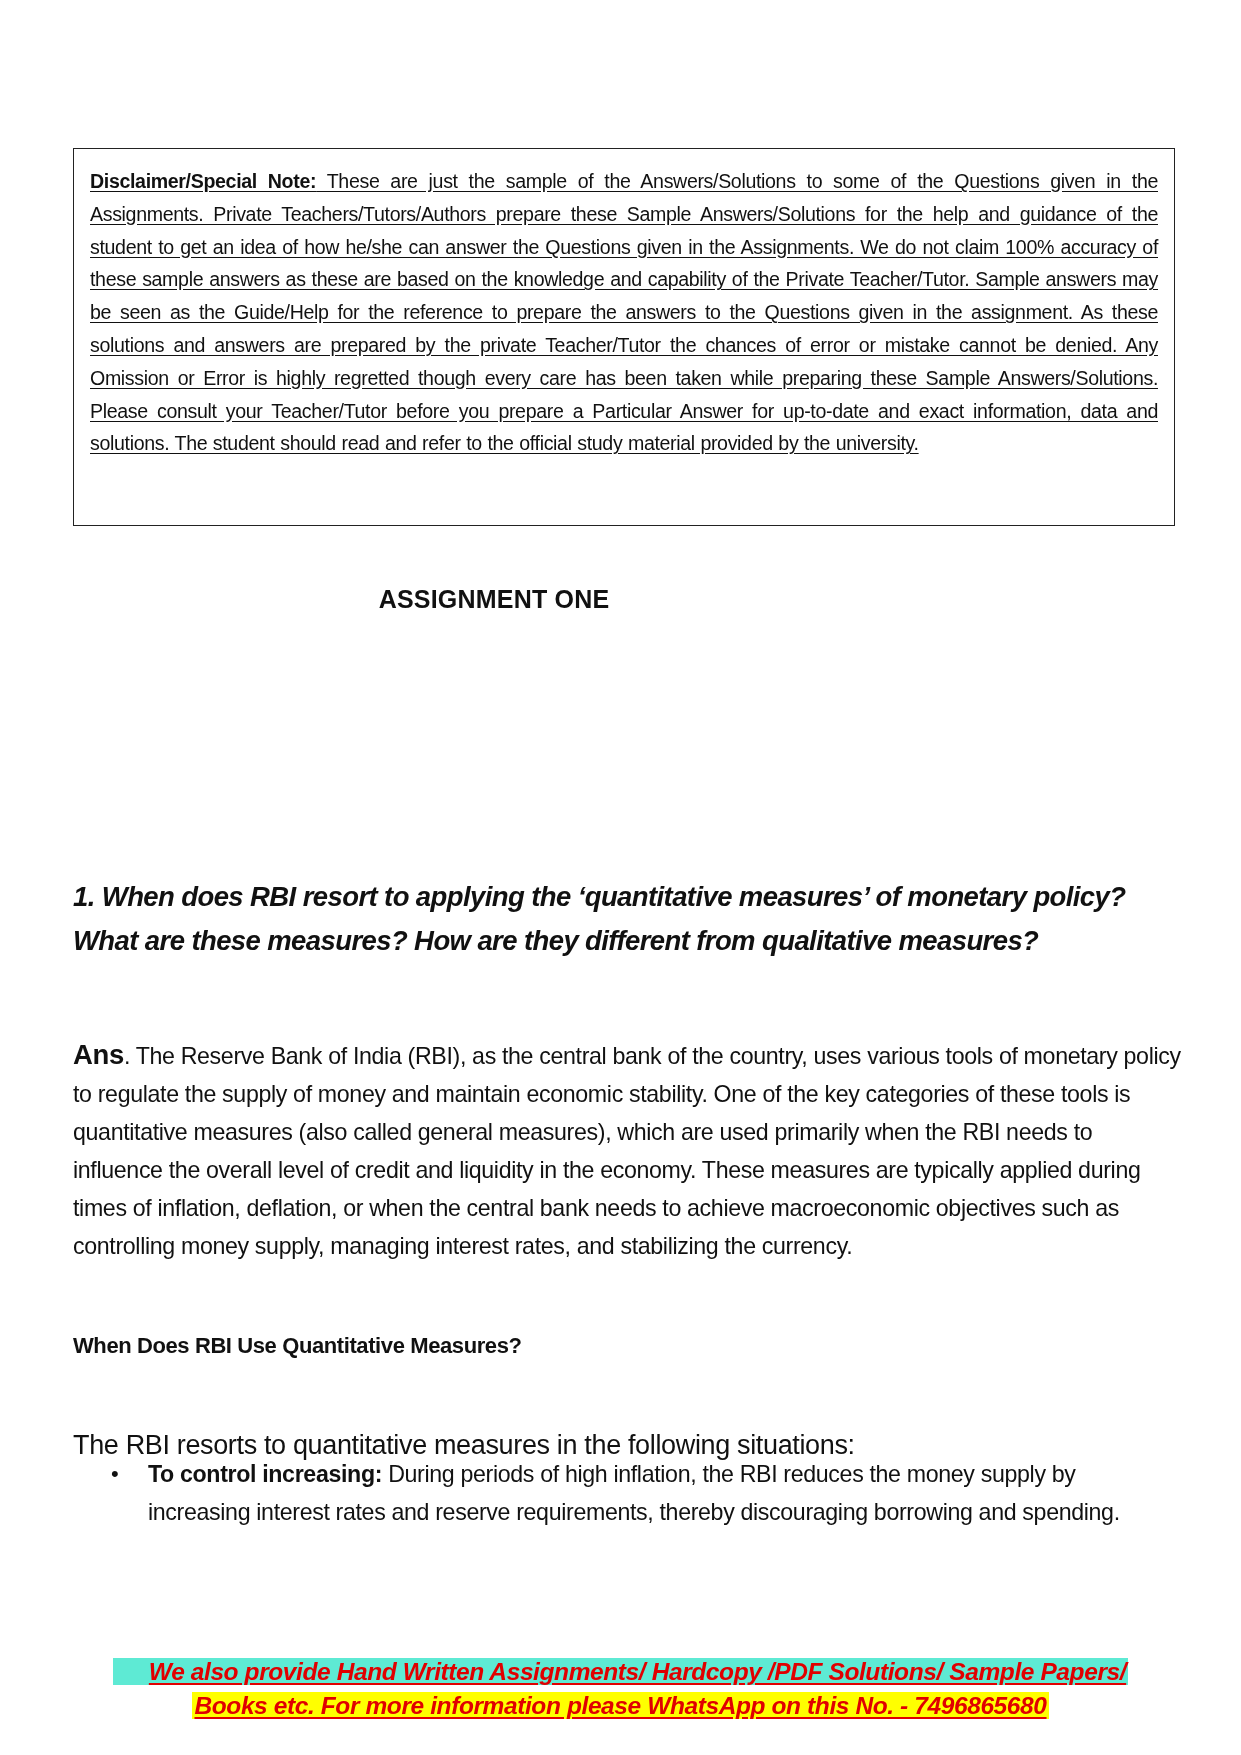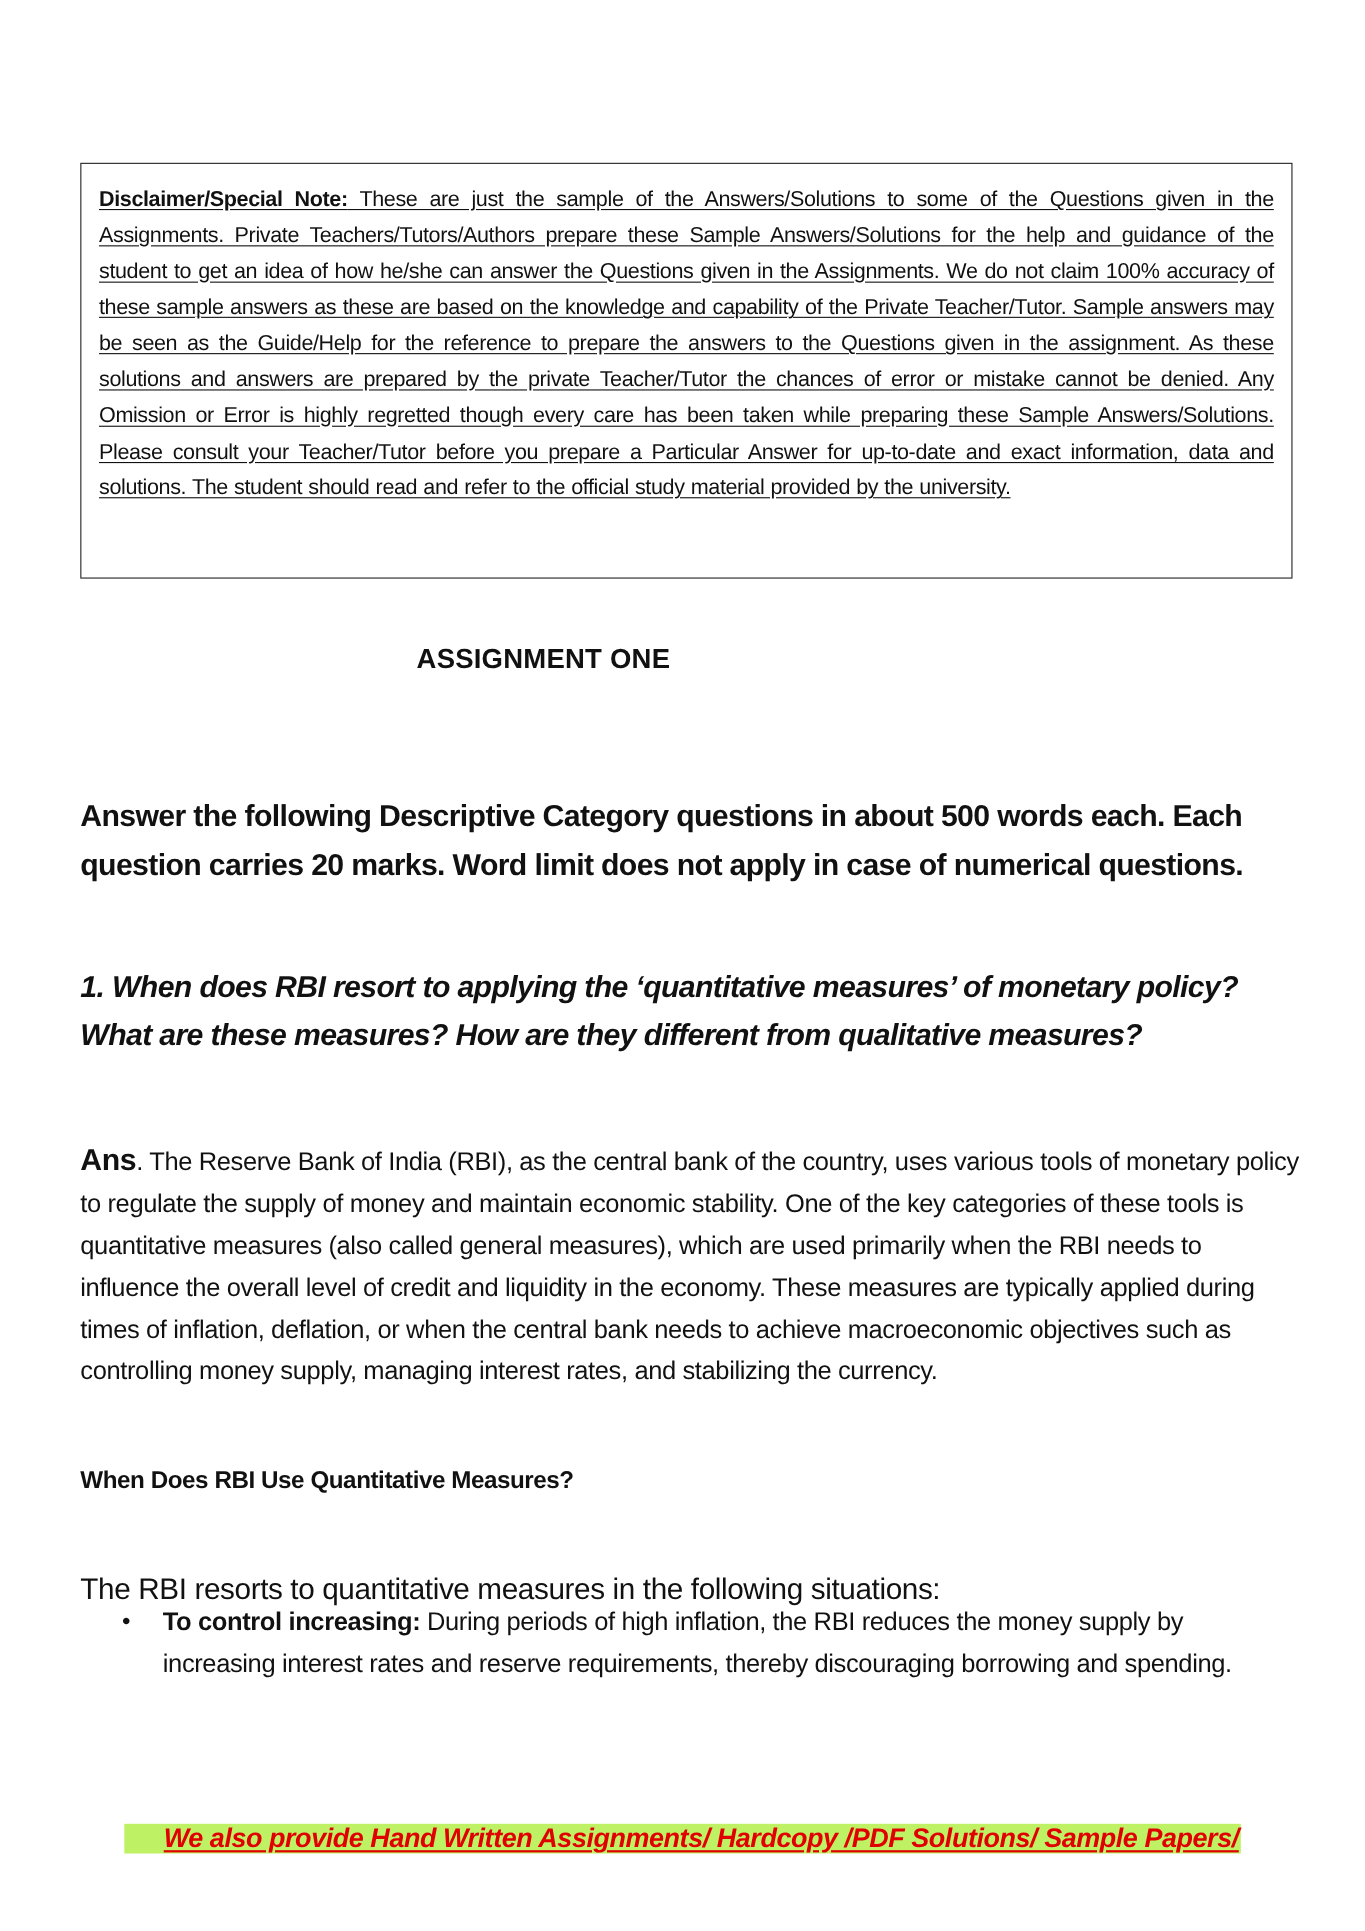--- a/index.html
+++ b/index.html
@@ -156,34 +156,34 @@
 <body>
 
 <div class="page">
 
   <div class="disclaimer-box">
     <div class="disclaimer-text"><span class="disclaimer-label">Disclaimer/Special Note:</span><span> These are just the sample of the Answers/Solutions to some of the Questions given in the Assignments. Private Teachers/Tutors/Authors prepare these Sample Answers/Solutions for the help and guidance of the student to get an idea of how he/she can answer the Questions given in the Assignments. We do not claim 100% accuracy of these sample answers as these are based on the knowledge and capability of the Private Teacher/Tutor. Sample answers may be seen as the Guide/Help for the reference to prepare the answers to the Questions given in the assignment. As these solutions and answers are prepared by the private Teacher/Tutor the chances of error or mistake cannot be denied. Any Omission or Error is highly regretted though every care has been taken while preparing these Sample Answers/Solutions. Please consult your Teacher/Tutor before you prepare a Particular Answer for up-to-date and exact information, data and solutions. The student should read and refer to the official study material provided by the university.</span></div>
   </div>
 
   <div class="assignment-title">ASSIGNMENT ONE</div>
 
-  <div class="instructions">Answer the following Descriptive Category questions in about 500 words each. Each question carries 20 marks. Word limit does not apply in case of numerical questions.</div>
 
   <div class="question">1. When does RBI resort to applying the ‘quantitative measures’ of monetary policy? What are these measures? How are they different from qualitative measures?</div>
 
   <div class="answer"><span class="ans-label">Ans</span><span>. The Reserve Bank of India (RBI), as the central bank of the country, uses various tools of monetary policy to regulate the supply of money and maintain economic stability. One of the key categories of these tools is </span><b>quantitative measures</b><span> (also called general measures), which are used primarily when the RBI needs to influence the overall level of credit and liquidity in the economy. These measures are typically applied during times of </span><b>inflation</b><span>, </span><b>deflation</b><span>, or when the central bank needs to achieve </span><b>macroeconomic objectives</b><span> such as controlling money supply, managing interest rates, and stabilizing the currency.</span></div>
 
   <div class="subheading">When Does RBI Use Quantitative Measures?</div>
 
   <div class="intro-line">The RBI resorts to quantitative measures in the following situations:</div>
 
   <ul class="bullet-list">
     <li class="bullet-item">
       <span class="bullet-dot">•</span>
       <b>To control increasing:</b><span> During periods of high inflation, the RBI reduces the money supply by increasing interest rates and reserve requirements, thereby discouraging borrowing and spending.</span>
     </li>
   </ul>
 
   <div class="promo" style="color: rgb(224, 0, 0);">
-    <span class="promo-line" style="background: #bef264; padding-left: 36px;">We also provide Hand Written Assignments/ Hardcopy /PDF Solutions/ Sample Papers/</span><br>
+    <span class="promo-line" style="background: #5eead4; padding-left: 36px;">We also provide Hand Written Assignments/ Hardcopy /PDF Solutions/ Sample Papers/</span><br>
+    <span class="promo-line" style="background: rgb(255, 255, 0);">Books etc. For more information please WhatsApp on this No. - 7496865680</span>
   </div>
 
 </div>
 
 </body></html>

